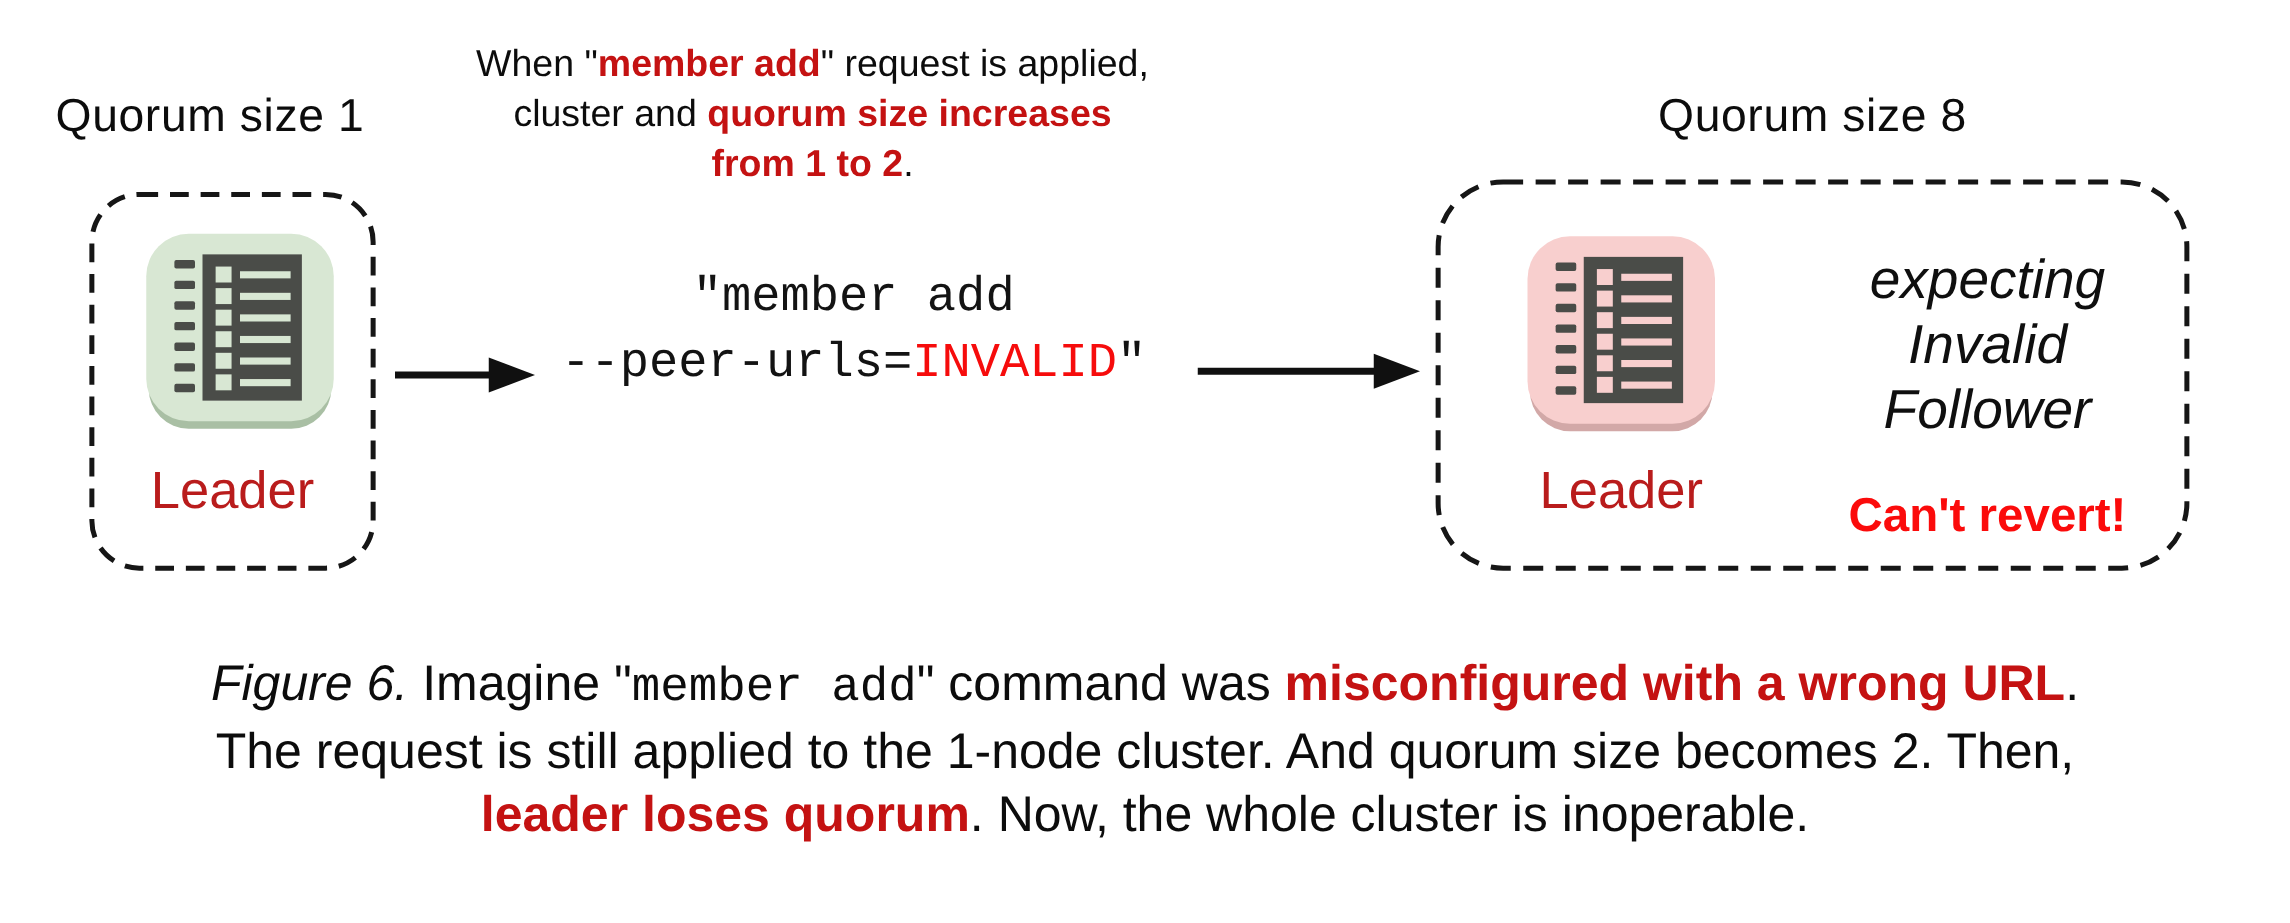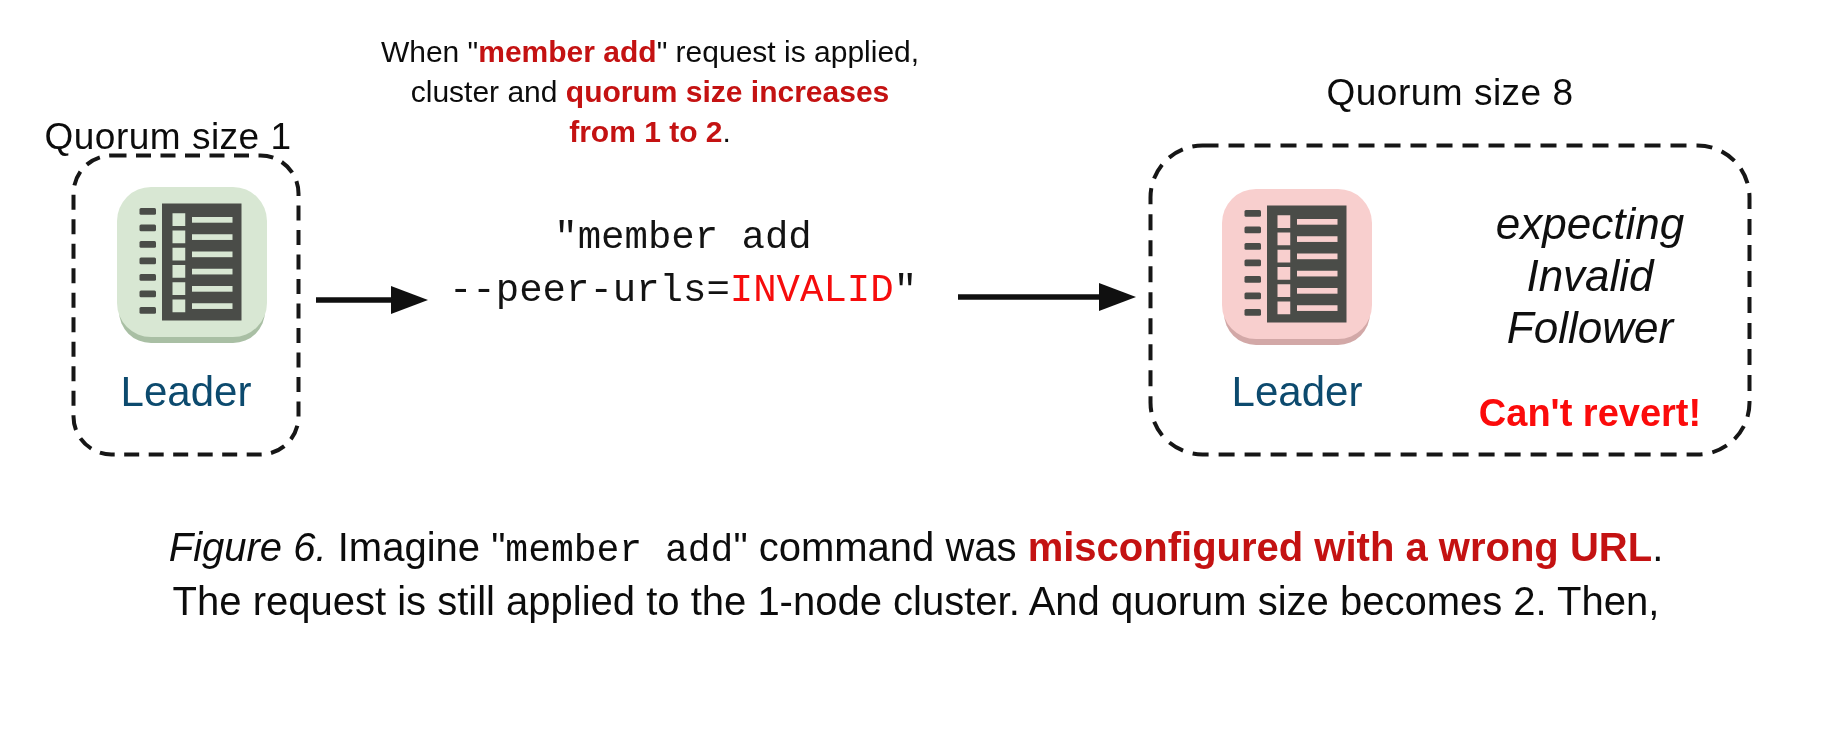--- a/index.html
+++ b/index.html
@@ -27,38 +27,38 @@
     width: 150px; height: 150px;
     border-radius: 34px;
   }
   .node-green { background: #d8e7d3; box-shadow: 0 8px 0 -2px #a9bfa4; }
   .node-pink  { background: #f8cfce; box-shadow: 0 8px 0 -2px #d2a8a7; }
   .node-icon svg { display: block; width: 150px; height: 150px; }
   .glyph-dark { fill: #4a4c48; }
   .node-green .glyph-light { fill: #d8e7d3; }
   .node-pink  .glyph-light { fill: #f8cfce; }
 
-  .node-label { font-size: 42px; color: #0c4a6e; }
+  .node-label { font-size: 42px; color: #b91c1c; }
 
   .state-text { font-size: 44px; line-height: 52px; font-style: italic; color: #0f0f0f; }
   .warning-text { font-size: 38px; font-weight: bold; color: #fb0b0b; }
 
   .caption { font-size: 40px; line-height: 51px; color: #0c0c0c; }
   .caption .fig-italic { font-style: italic; }
   .caption .cap-mono { font-family: "Liberation Mono", monospace; font-size: 38px; }
   .caption .cap-red { color: #c41212; font-weight: bold; }
 
   .dashed-box svg { display: block; }
 </style>
 </head>
 <body>
 
 <div class="canvas">
 
-  <div class="abs panel-title center" style="left:28px; top:72px; width:280px;margin-top:44px;">Quorum size 1</div>
+  <div class="abs panel-title center" style="left:28px; top:72px; width:280px;">Quorum size 1</div>
 
   <div class="abs note center" style="left:330px; top:32px; width:640px;">
     <div><span>When "</span><span class="red-bold">member add</span><span>" request is applied,</span></div>
     <div><span>cluster and </span><span class="red-bold">quorum size increases</span></div>
     <div><span class="red-bold">from 1 to 2</span><span>.</span></div>
   </div>
 
   <div class="abs panel-title center" style="left:1150px; top:72px; width:600px;">Quorum size 8</div>
 
   <div class="abs dashed-box" style="left:71px; top:153px;">
@@ -150,15 +150,16 @@
 
   <div class="abs state-text center" style="left:1420px; top:198px; width:340px;">
     <div>expecting</div>
     <div>Invalid</div>
     <div>Follower</div>
   </div>
 
   <div class="abs caption center" style="left:0px; top:522px; width:1832px;">
     <div><span class="fig-italic">Figure 6.</span><span> Imagine "</span><span class="cap-mono">member add</span><span>" command was </span><span class="cap-red">misconfigured with a wrong URL</span><span>.</span></div>
     <div>The request is still applied to the 1-node cluster. And quorum size becomes 2. Then,</div>
+    <div><span class="cap-red">leader loses quorum</span><span>. Now, the whole cluster is inoperable.</span></div>
   </div>
 
 </div>
 
 </body></html>

